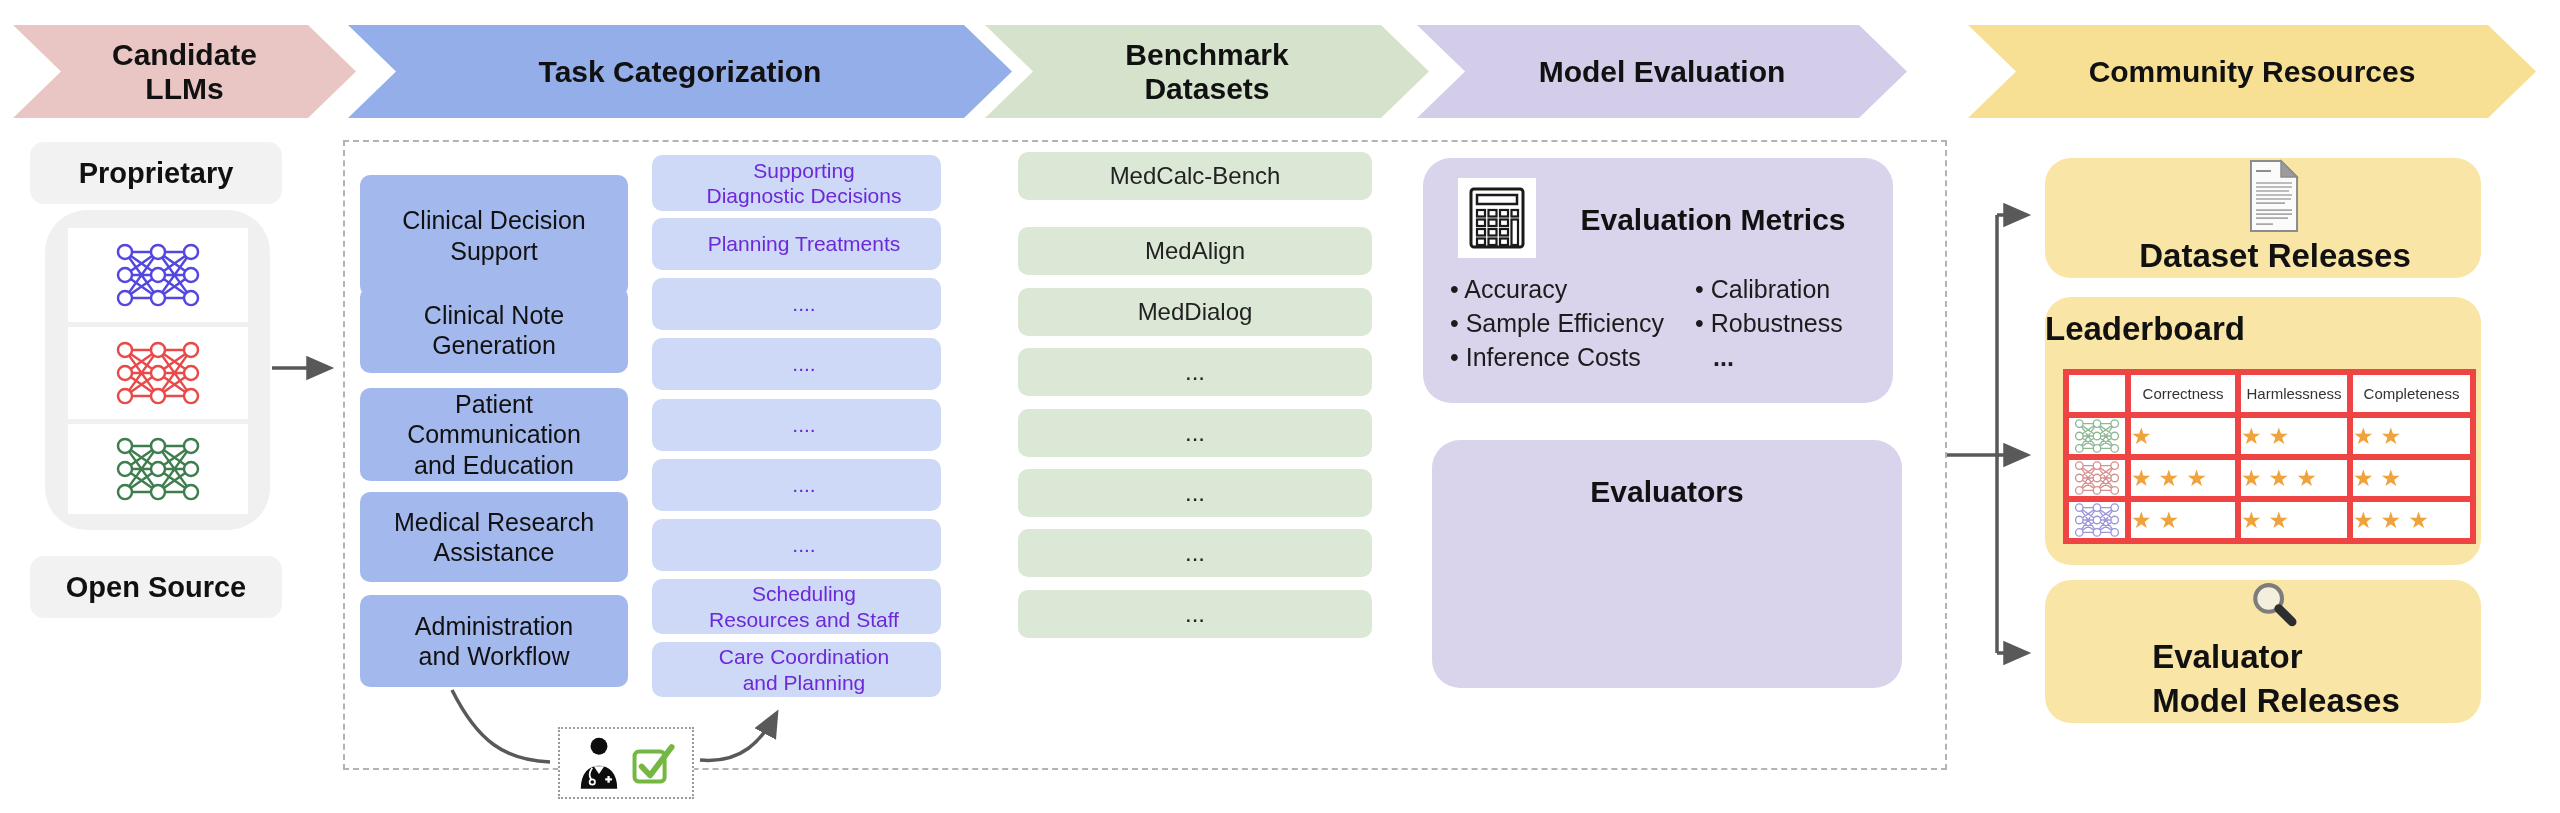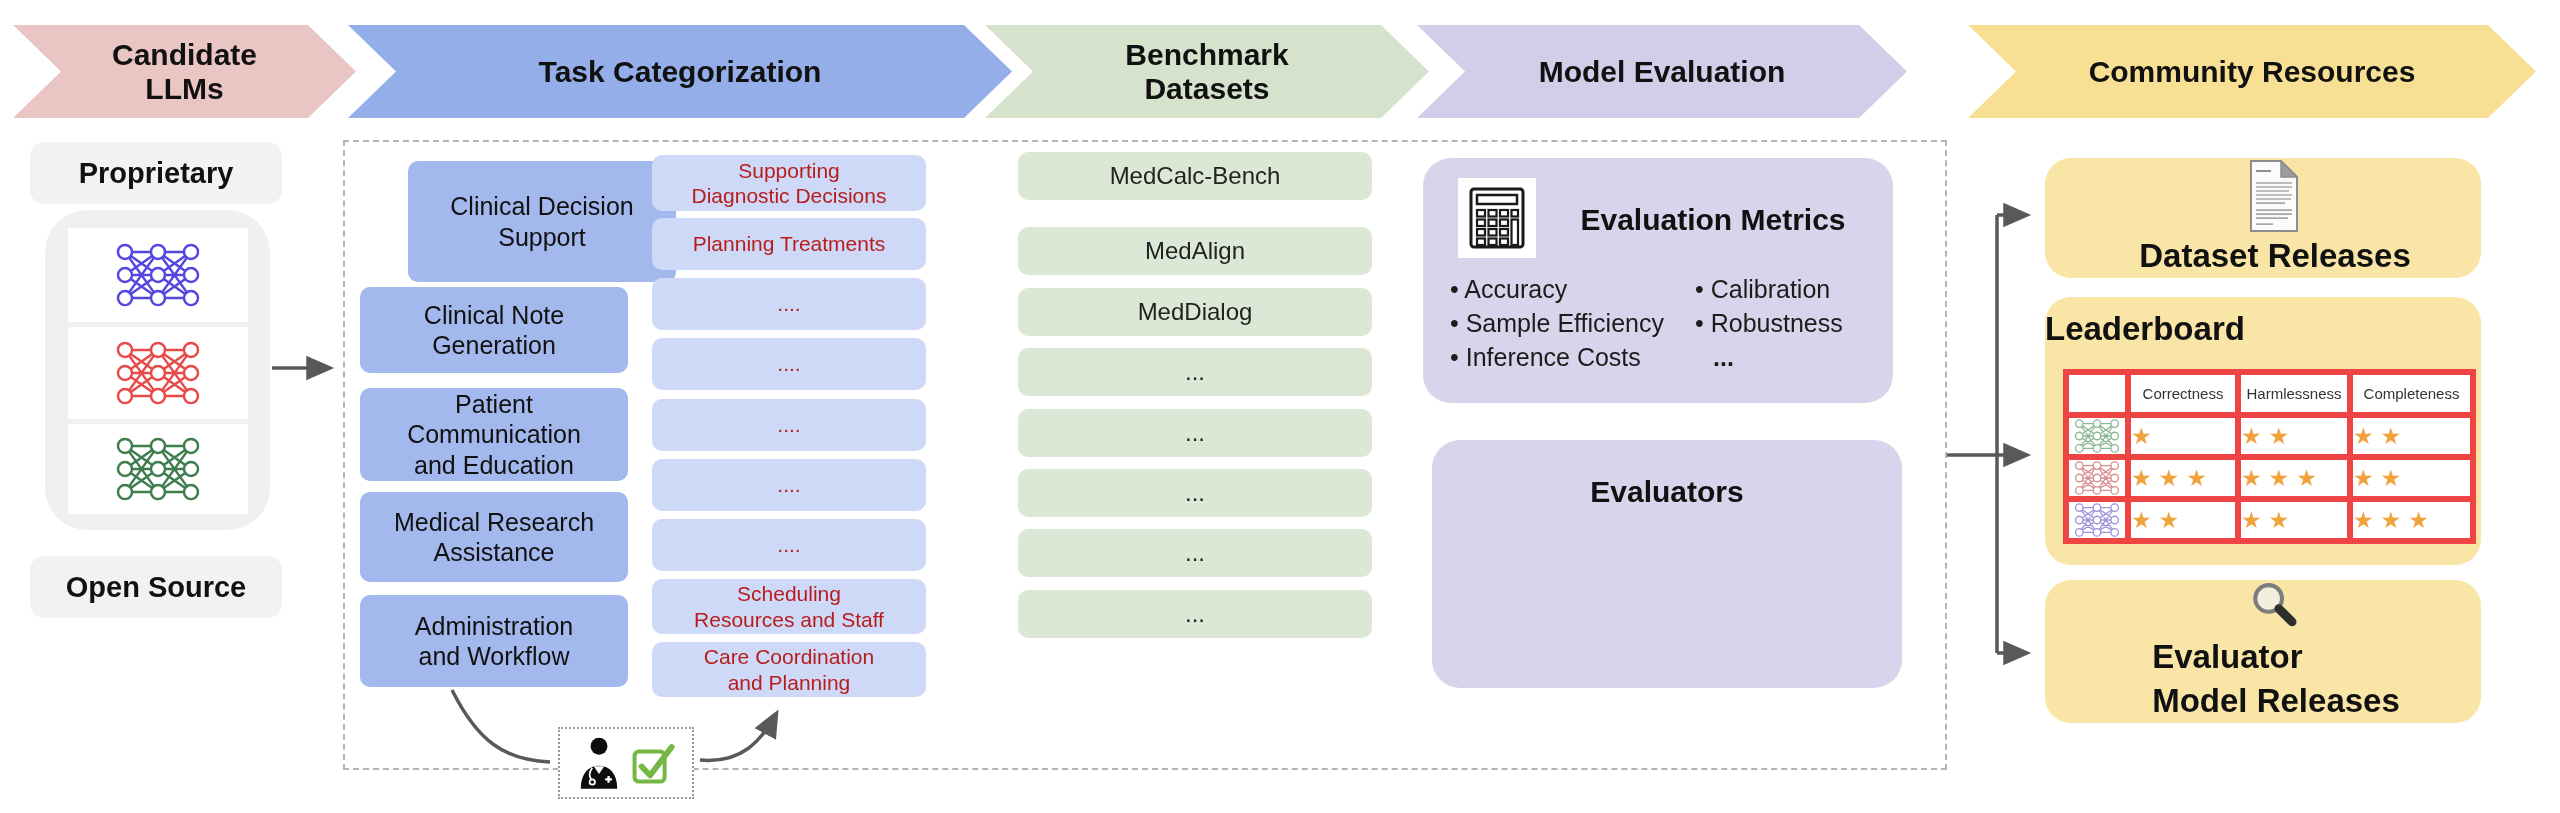--- a/index.html
+++ b/index.html
@@ -48,21 +48,21 @@
   }
 
   .cat-box {
     position:absolute; left:360px; width:268px; background:#a3b8ec; border-radius:10px;
     display:flex; align-items:center; justify-content:center;
     font-size:25px; line-height:1.22; text-align:center; white-space:pre-line;
   }
   .sub-box {
     position:absolute; left:652px; width:274px; background:#cdd9f6; border-radius:10px;
     display:flex; align-items:center; justify-content:center;
-    font-size:21px; line-height:1.2; text-align:center; white-space:pre-line; color:#b91c1c;
+    font-size:21px; line-height:1.2; text-align:center; white-space:pre-line; color:#6d28d9;padding-left:15px;
   }
   .bench-box {
     position:absolute; left:1018px; width:354px; height:48px; background:#dce8d6; border-radius:10px;
     display:flex; align-items:center; justify-content:center;
     font-size:24px; color:#222;
   }
 
   
   .purple-box { position:absolute; background:#d9d3eb; border-radius:28px; }
   .metric-line { font-size:25px; line-height:34px; color:#1c1c1c; }
@@ -190,21 +190,21 @@
         <use href="#net-sym"></use>
       </svg>
   </div>
 
   <div class="pill" style="top:556px;">
     <span>Open Source</span>
   </div>
 
   <div class="dashed-box"></div>
 
-  <div class="cat-box" style="top:161px; height:121px;margin-left:48px;"><span>Clinical Decision
+  <div class="cat-box" style="top:175px; height:121px;"><span>Clinical Decision
 Support</span></div>
   <div class="cat-box" style="top:287px; height:86px;"><span>Clinical Note
 Generation</span></div>
   <div class="cat-box" style="top:388px; height:93px;"><span>Patient
 Communication
 and Education</span></div>
   <div class="cat-box" style="top:492px; height:90px;"><span>Medical Research
 Assistance</span></div>
   <div class="cat-box" style="top:595px; height:92px;text-align:center;"><span>Administration
 and Workflow</span></div>

